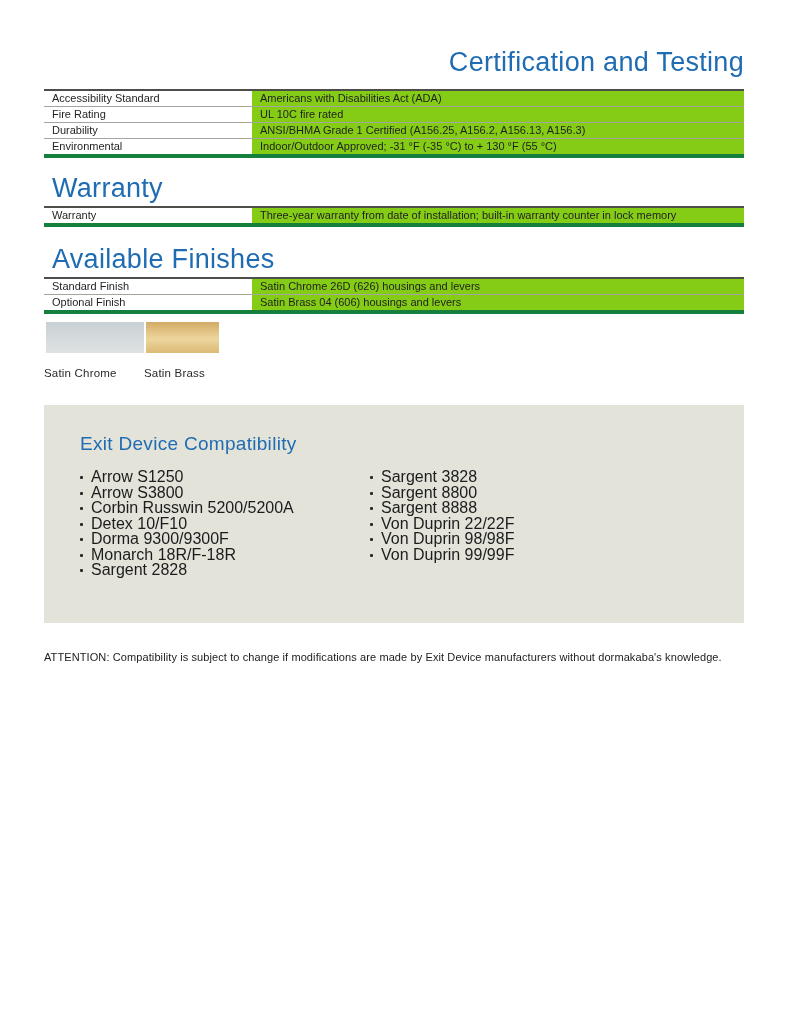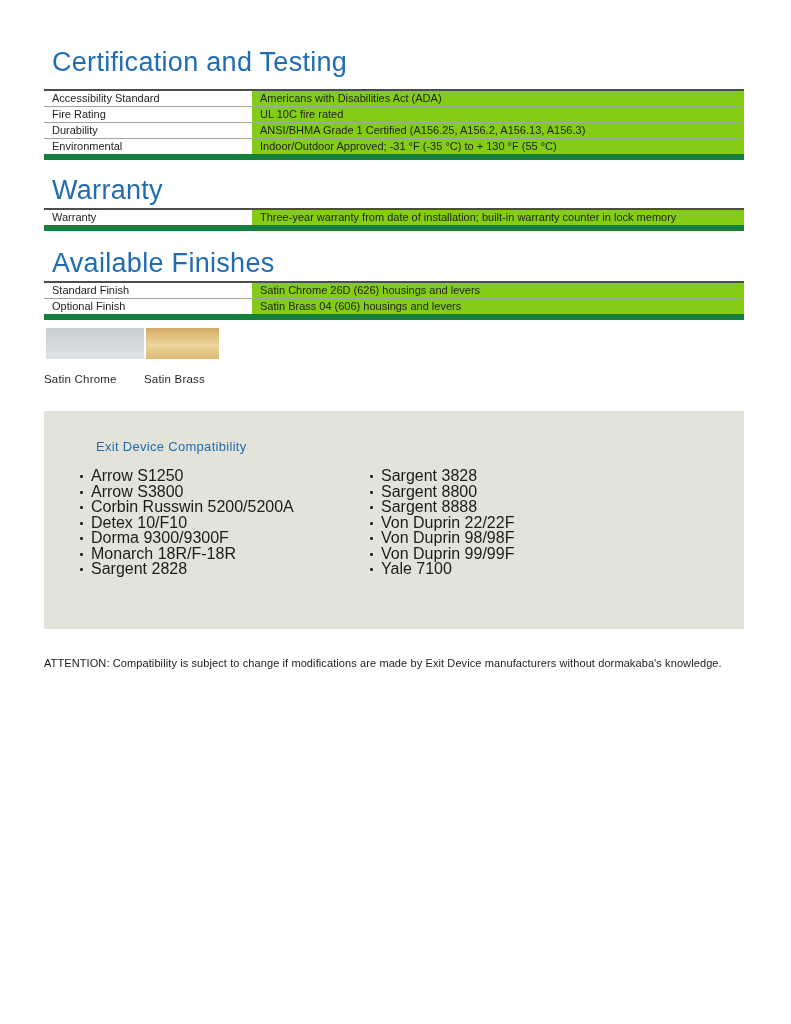--- a/index.html
+++ b/index.html
@@ -9,27 +9,27 @@
     width: 791px; height: 1024px; background: #ffffff;
     font-family: "Liberation Sans", sans-serif;
     color: #1f1f1f; position: relative; overflow: hidden;
   }
   .content { padding: 0 47px 0 44px; }
 
   .section-title {
     color: #1f6cb3; font-weight: 400; font-size: 27px; line-height: 30px;
     letter-spacing: 0.3px; margin: 0 0 12px 8px;
   }
-  .section-title.first { margin-top: 47px; }
+  .section-title.first { margin-top: 47px; text-align: right; }
   .section-title.mid   { margin-top: 15px; margin-bottom: 3px; }
   .section-title.mid2  { margin-top: 17px; margin-bottom: 3px; }
 
   table.spec-table {
     width: 100%; border-collapse: collapse;
-    border-top: 2px solid #4d4d49; border-bottom: 6px solid #15803d;
+    border-top: 2px solid #4d4d49; border-bottom: 4px solid #15803d;
   }
   table.spec-table tr + tr td { border-top: 1px solid #a5a59d; }
   table.spec-table td {
     font-size: 11px; line-height: 13px; height: 16px;
     padding: 1px 8px; vertical-align: middle; white-space: nowrap;
   }
   td.spec-label { width: 208px; background: #ffffff; }
   td.spec-value { background: #84cc16; }
 
   .swatches { display: flex; margin-top: 8px; }
@@ -42,22 +42,22 @@
     width: 73px;
     background: linear-gradient(180deg, #d2ab66 0%, #e2c383 30%, #ecd59e 55%, #dcba75 100%);
   }
   .swatch-label { margin-top: 14px; font-size: 11.5px; color: #2a2a2a; letter-spacing: 0.2px; }
 
   .panel {
     margin-top: 26px; background: #e3e3da; height: 218px;
     padding: 28px 36px 0 36px;
   }
   .panel-title {
-    color: #1f6cb3; font-size: 13px; font-weight: 500; letter-spacing: 0.3px;
-    margin: 0 0 14px 16px;
+    color: #1f6cb3; font-size: 19px; font-weight: 500; letter-spacing: 0.3px;
+    margin: 0 0 14px 0;
   }
   .lists { display: flex; }
   ul.compat-list { list-style: none; margin: 0; padding: 0; width: 290px; }
   ul.compat-list li { display: flex; font-size: 16px; line-height: 15.5px; color: #1c1c1c; }
   .bullet {
     width: 3px; height: 3px; background: #2a2a2a; border-radius: 1px;
     margin: 7px 8px 0 0; flex: 0 0 3px;
   }
 
   .attention { margin-top: 28px; font-size: 11px; color: #1c1c1c; letter-spacing: 0.1px; }
@@ -179,24 +179,20 @@
               <span>Von Duprin 22/22F</span>
             </li>
           <li>
               <span class="bullet"></span>
               <span>Von Duprin 98/98F</span>
             </li>
           <li>
               <span class="bullet"></span>
               <span>Von Duprin 99/99F</span>
             </li>
-          <li>
-              <span class="bullet"></span>
-              <span>Yale 7100</span>
-            </li>
         </ul>
       </div>
     </div>
 
     <div class="attention">ATTENTION: Compatibility is subject to change if modifications are made by Exit Device manufacturers without dormakaba's knowledge.</div>
 
   </div>
 </div>
 
 </body></html>

